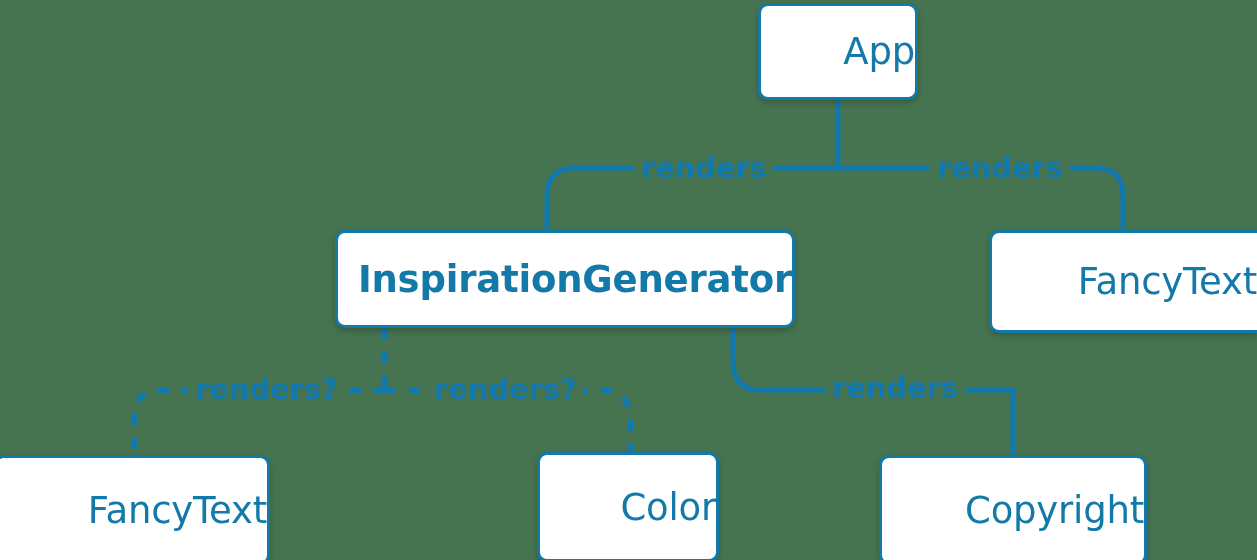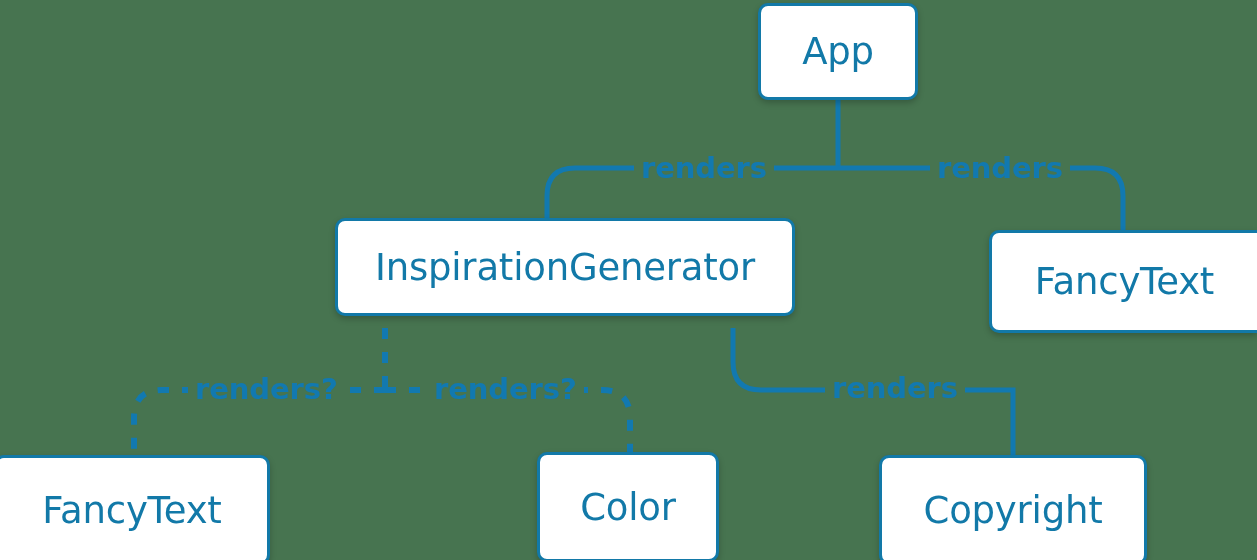--- a/index.html
+++ b/index.html
@@ -23,21 +23,21 @@
     pointer-events: none;
   }
   .node {
     position: absolute;
     box-sizing: border-box;
     background: #ffffff;
     border: 3px solid #1279a8;
     border-radius: 10px;
     display: flex;
     align-items: center;
-    justify-content: center;
+    justify-content: flex-end;
     color: #1279a8;
     font-size: 37px;
     font-weight: 400;
     letter-spacing: -0.2px;
     white-space: nowrap;
     box-shadow: 0 3px 6px rgba(0,0,0,0.22);
     z-index: 3;
   }
   .edge-label {
     position: absolute;
@@ -72,21 +72,21 @@
 
     <path d="M 385 390 L 602 390 Q 630 390 630 418 L 630 452" fill="none" stroke="#1279b0" stroke-width="6" stroke-dasharray="11 13" stroke-linecap="butt"></path>
 
     <path d="M 733 328 L 733 362 Q 733 390 761 390 L 1013 390 Q 1013 390 1013 418 L 1013 455" fill="none" stroke="#1279b0" stroke-width="5" stroke-linecap="butt"></path>
   </svg>
 
   <div class="node" style="left:758px; top:3px; width:160px; height:97px;">
     <span>App</span>
   </div>
 
-  <div class="node" style="left:335px; top:218px; width:460px; height:98px;">
+  <div class="node" style="left:335px; top:230px; width:460px; height:98px;font-weight:bold;">
     <span>InspirationGenerator</span>
   </div>
 
   <div class="node" style="left:989px; top:230px; width:268px; height:103px; border-right:none; border-top-right-radius:0; border-bottom-right-radius:0;">
     <span>FancyText</span>
   </div>
 
   <div class="node" style="left:-6px; top:455px; width:276px; height:110px;">
     <span>FancyText</span>
   </div>

